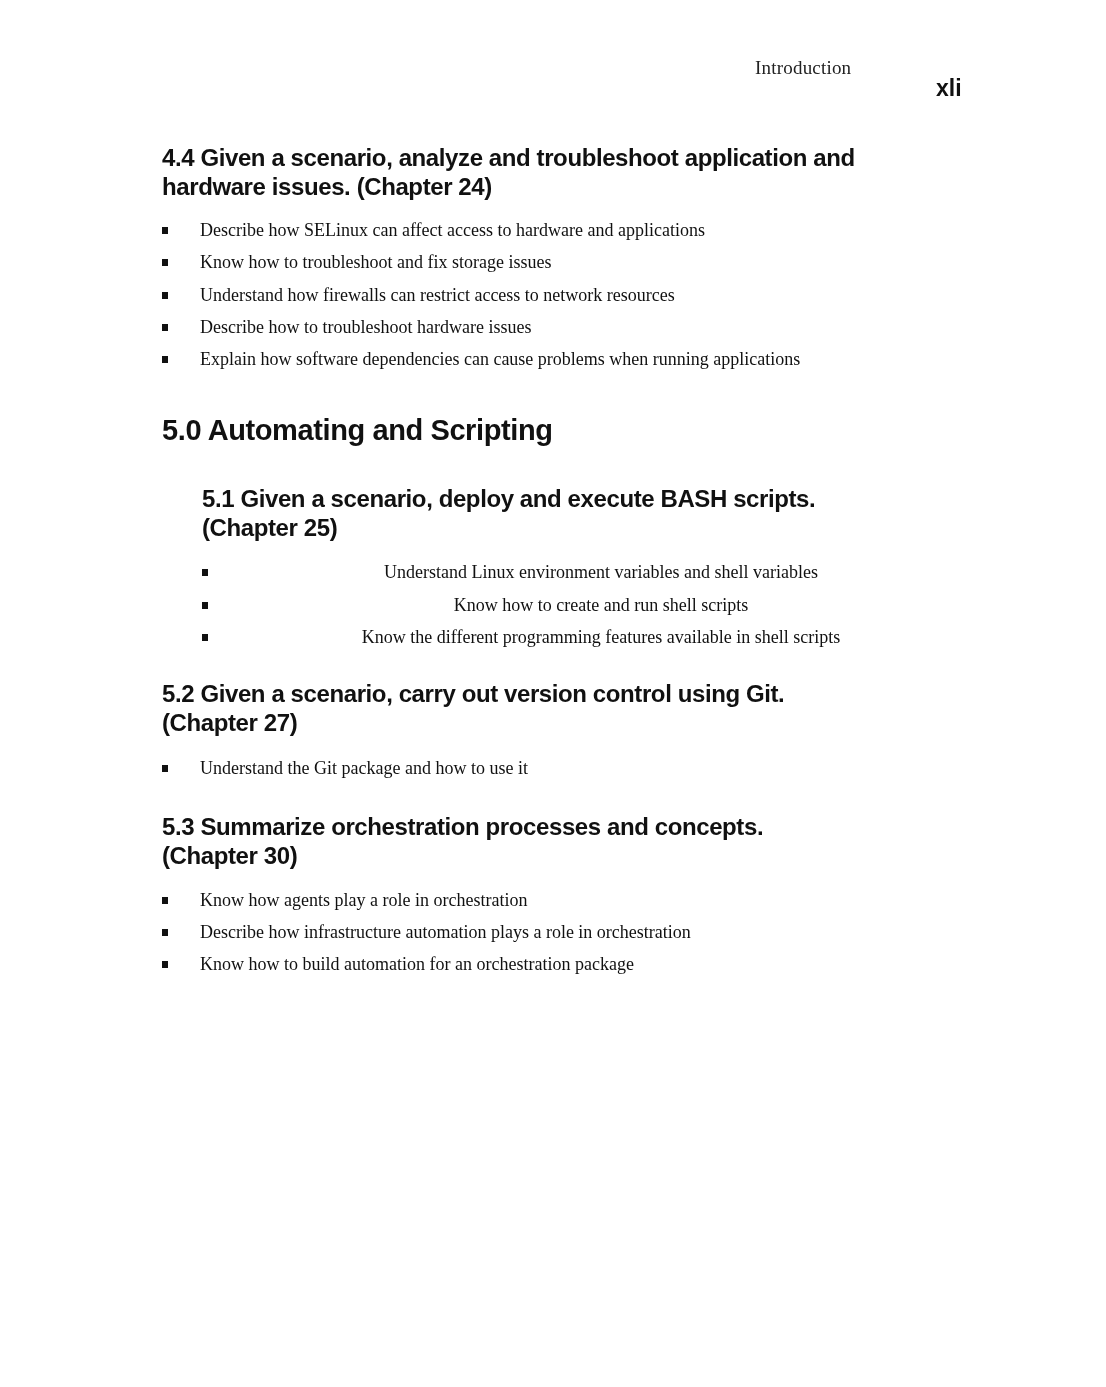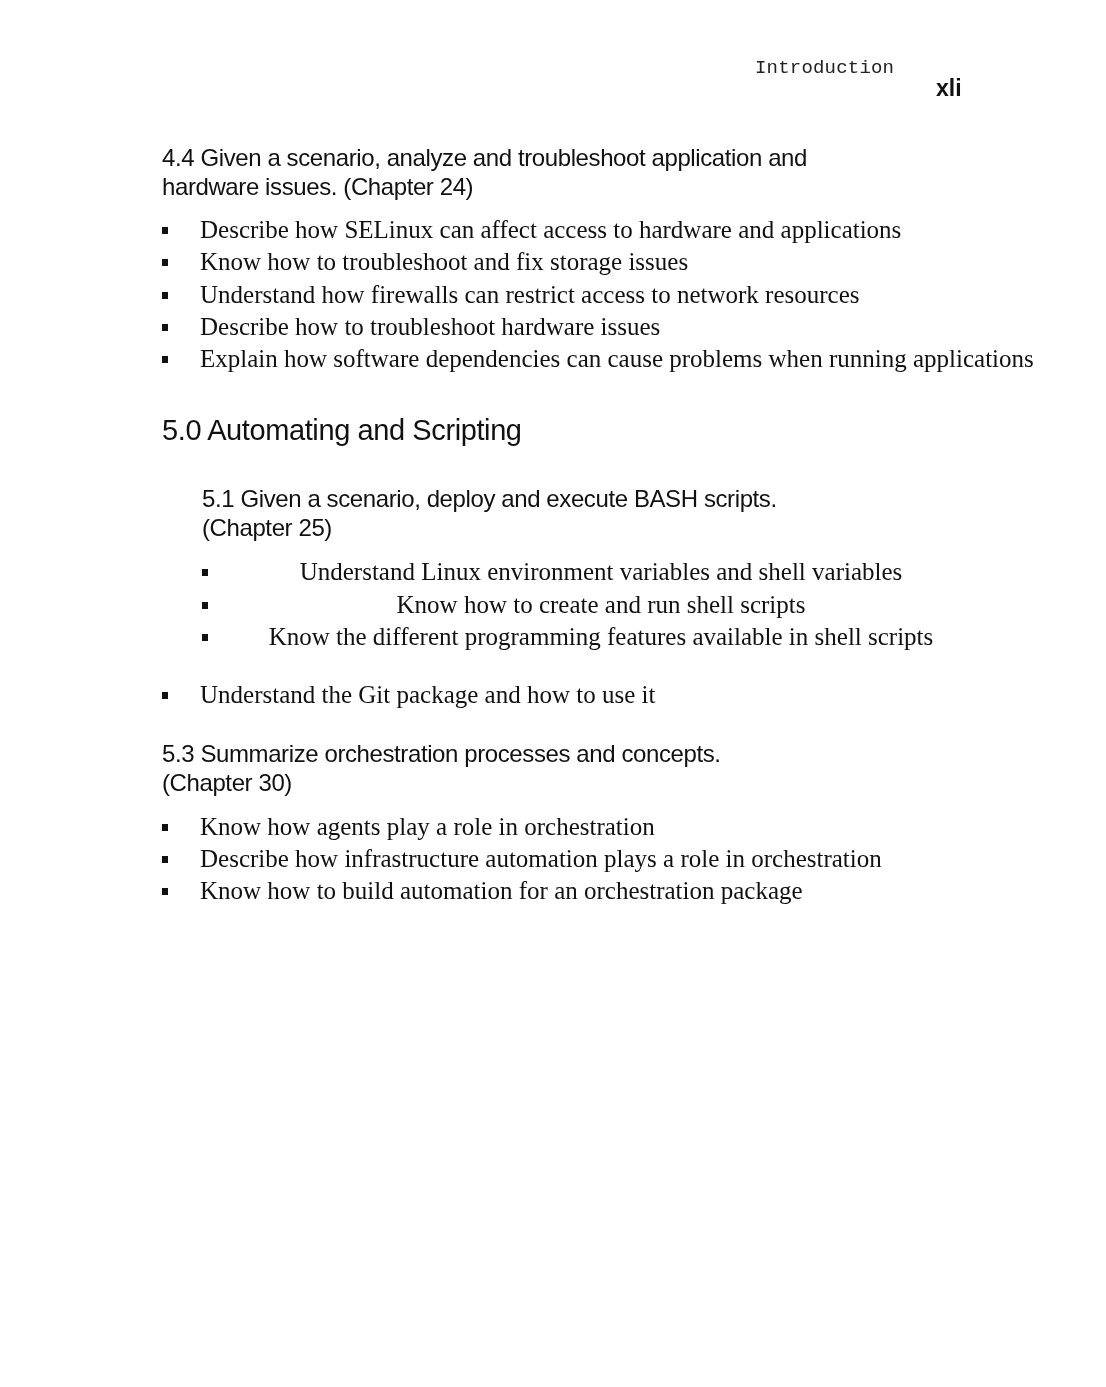--- a/index.html
+++ b/index.html
@@ -18,21 +18,21 @@
       position: absolute;
       top: 57px;
       left: 0;
       width: 1106px;
       height: 26px;
     }
     .running-head .section {
       position: absolute;
       left: 755px;
       top: 0;
-      font-family: Liberation Mono, monospace;
+      font-family: Liberation Serif, serif;
       font-size: 19px;
       color: #222;
       letter-spacing: 0.2px;
     }
     .running-head .page-num {
       position: absolute;
       left: 936px;
       top: 18px;
       font-family: "Liberation Sans", sans-serif;
       font-size: 23px;
@@ -40,42 +40,42 @@
       color: #111;
     }
     .content {
       position: absolute;
       left: 162px;
       top: 143px;
       width: 800px;
     }
     h1, h2 {
       font-family: "Liberation Sans", sans-serif;
-      font-weight: normal;
+      font-weight: bold;
       margin: 0;
       color: #111;
       letter-spacing: -0.4px;
     }
     h2 {
       font-size: 24px;
       line-height: 29px;
     }
     h1 {
       font-size: 29px;
       line-height: 34px;
     }
     ul {
       list-style: none;
       margin: 0;
       padding: 0;
     }
     li {
       position: relative;
       font-family: "Liberation Serif", serif;
-      font-size: 25px;
+      font-size: 18px;
       line-height: 32.3px;
       padding-left: 38px;
       color: #111;
       white-space: nowrap;
     }
     li .bullet {
       position: absolute;
       left: 0;
       top: 13px;
       width: 6px;
@@ -127,20 +127,24 @@
       <span>(Chapter 25)</span>
     </h2>
     <ul>
       <li><span class="bullet"></span><span>Understand Linux environment variables and shell variables</span></li>
       <li><span class="bullet"></span><span>Know how to create and run shell scripts</span></li>
       <li><span class="bullet"></span><span>Know the different programming features available in shell scripts</span></li>
     </ul>
   </section>
 
   <section class="sec-52">
+    <h2>
+      <span>5.2 Given a scenario, carry out version control using Git.</span><br>
+      <span>(Chapter 27)</span>
+    </h2>
     <ul>
       <li><span class="bullet"></span><span>Understand the Git package and how to use it</span></li>
     </ul>
   </section>
 
   <section class="sec-53">
     <h2>
       <span>5.3 Summarize orchestration processes and concepts.</span><br>
       <span>(Chapter 30)</span>
     </h2>

